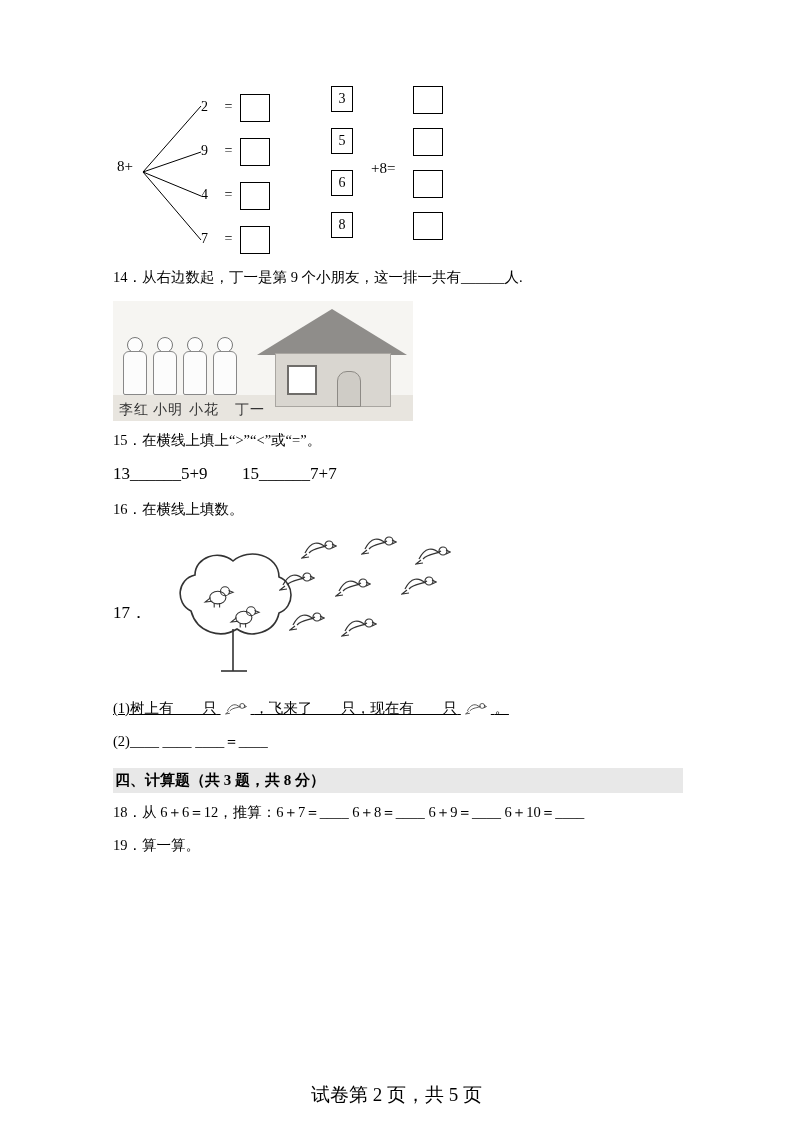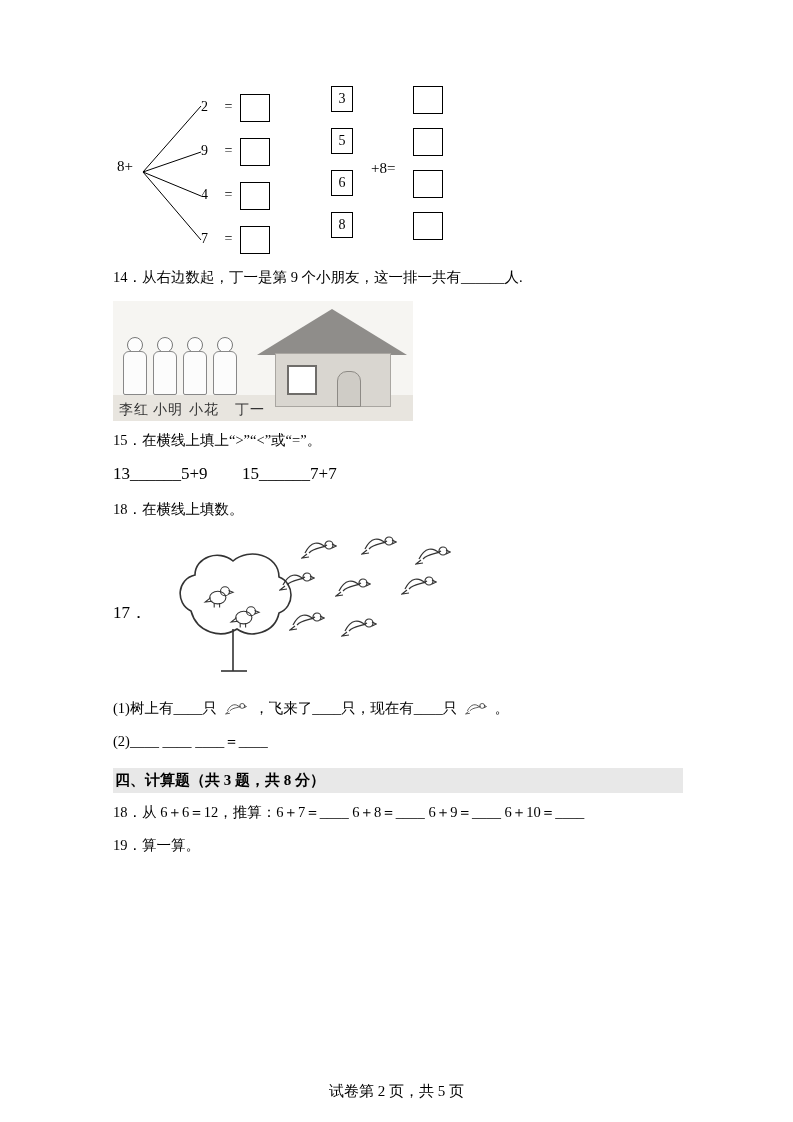--- a/index.html
+++ b/index.html
@@ -155,21 +155,21 @@
   }
   .pic17 .label17 {
     position:absolute; left:0; top:70px; font-size:17px;
   }
   .pic17 .tree {
     position:absolute; left:58px; top:10px;
   }
   .bird {
     position:absolute;
   }
-  .q17a { margin-top: 14px; }
+  .q17a { margin-top: 14px; text-decoration: underline; }
   .birdinline {
     display:inline-block;
     vertical-align: middle;
     width: 30px;
     height: 16px;
   }
 
   
   .section {
     margin-top: 14px;
@@ -179,21 +179,21 @@
     padding: 3px 2px;
   }
 
   
   .footer {
     position: absolute;
     left: 0;
     top: 1082px;
     width: 793px;
     text-align: center;
-    font-size: 15px;
+    font-size: 19px;
   }
 </style>
 </head>
 <body>
 
 <div class="page">
   <div class="content">
 
     <div class="q12">
 
@@ -281,21 +281,21 @@
       <div class="names" style="left:122px;">丁一</div>
     </div>
 
     <div class="qtext">15．在横线上填上“&gt;”“&lt;”或“=”。</div>
     <div class="sub">
       <span>13______5+9</span>
       <span class="inlinegap"></span>
       <span>15______7+7</span>
     </div>
 
-    <div class="qtext">18．在横线上填数。</div>
+    <div class="qtext">16．在横线上填数。</div>
 
     <div class="pic17">
       <div class="label17">17．</div>
 
       <svg class="tree" width="130" height="140" viewBox="0 0 130 140">
         <path d="M20,70 C4,62 6,38 24,34 C24,16 48,8 62,20 C78,6 108,14 108,36 C124,42 124,66 108,72 C104,92 80,98 66,88 C50,98 26,92 20,70 Z" fill="none" stroke="#333" stroke-width="1.6"></path>
         <path d="M62,88 L62,130" stroke="#333" stroke-width="1.6" fill="none"></path>
         <path d="M50,130 L76,130" stroke="#333" stroke-width="1.6" fill="none"></path>
 
         <g transform="translate(36,44) scale(0.9)" stroke="#333" fill="none" stroke-width="1.2">

